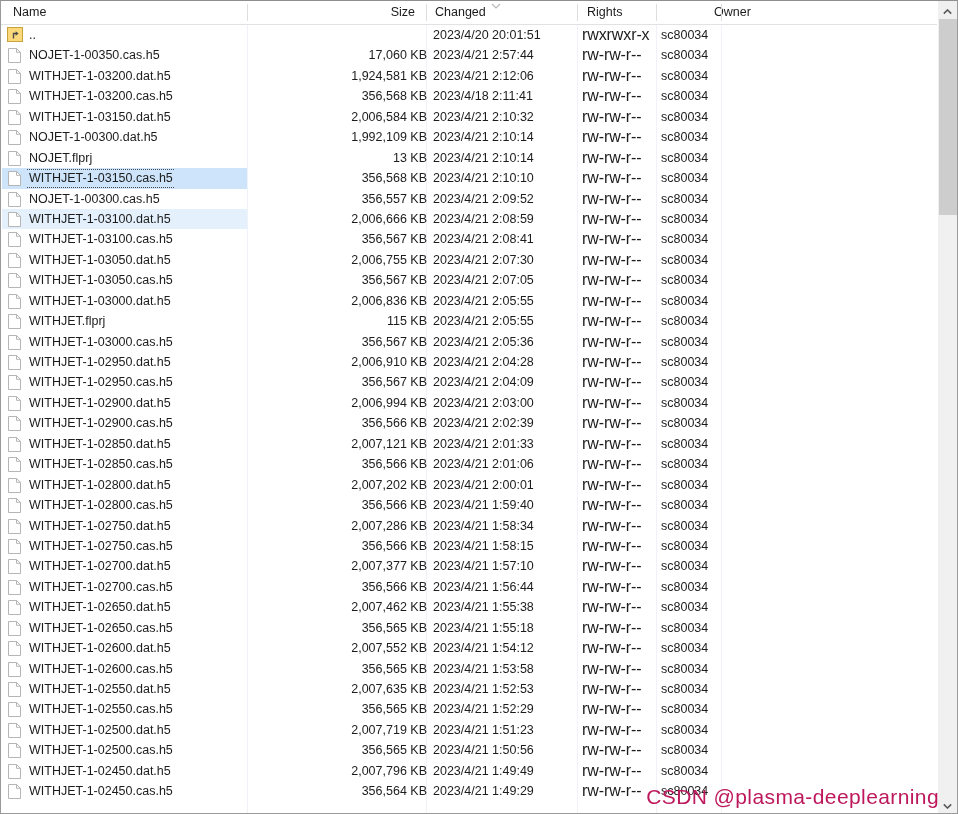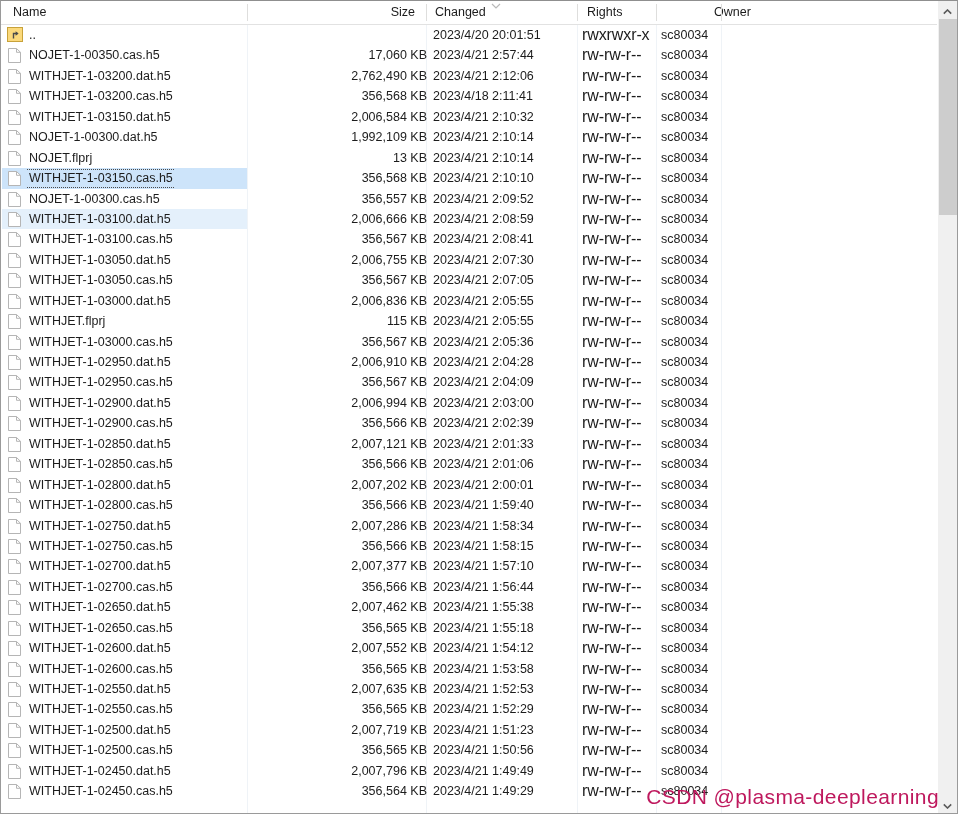--- a/index.html
+++ b/index.html
@@ -244,21 +244,21 @@
         </div>
         <div class="row">
           <span class="sel-bg"></span>
           <span class="ficon">
             <svg viewBox="0 0 13 15" width="13" height="15" aria-hidden="true">
               <path d="M0.5 0.5 H8.5 L12.5 4.3 V14.5 H0.5 Z" fill="#ffffff" stroke="#b5b5b5" stroke-width="1"></path>
               <path d="M8.5 0.5 V4.3 H12.5" fill="none" stroke="#b5b5b5" stroke-width="1"></path>
             </svg>
           </span>
           <span class="cell c-name"><span class="name-inner">WITHJET-1-03200.dat.h5</span></span>
-          <span class="cell c-size">2,762,490 KB</span>
+          <span class="cell c-size">1,924,581 KB</span>
           <span class="cell c-date">2023/4/21 2:12:06</span>
           <span class="cell c-rights">rw-rw-r--</span>
           <span class="cell c-owner">sc80034</span>
         </div>
         <div class="row">
           <span class="sel-bg"></span>
           <span class="ficon">
             <svg viewBox="0 0 13 15" width="13" height="15" aria-hidden="true">
               <path d="M0.5 0.5 H8.5 L12.5 4.3 V14.5 H0.5 Z" fill="#ffffff" stroke="#b5b5b5" stroke-width="1"></path>
               <path d="M8.5 0.5 V4.3 H12.5" fill="none" stroke="#b5b5b5" stroke-width="1"></path>

